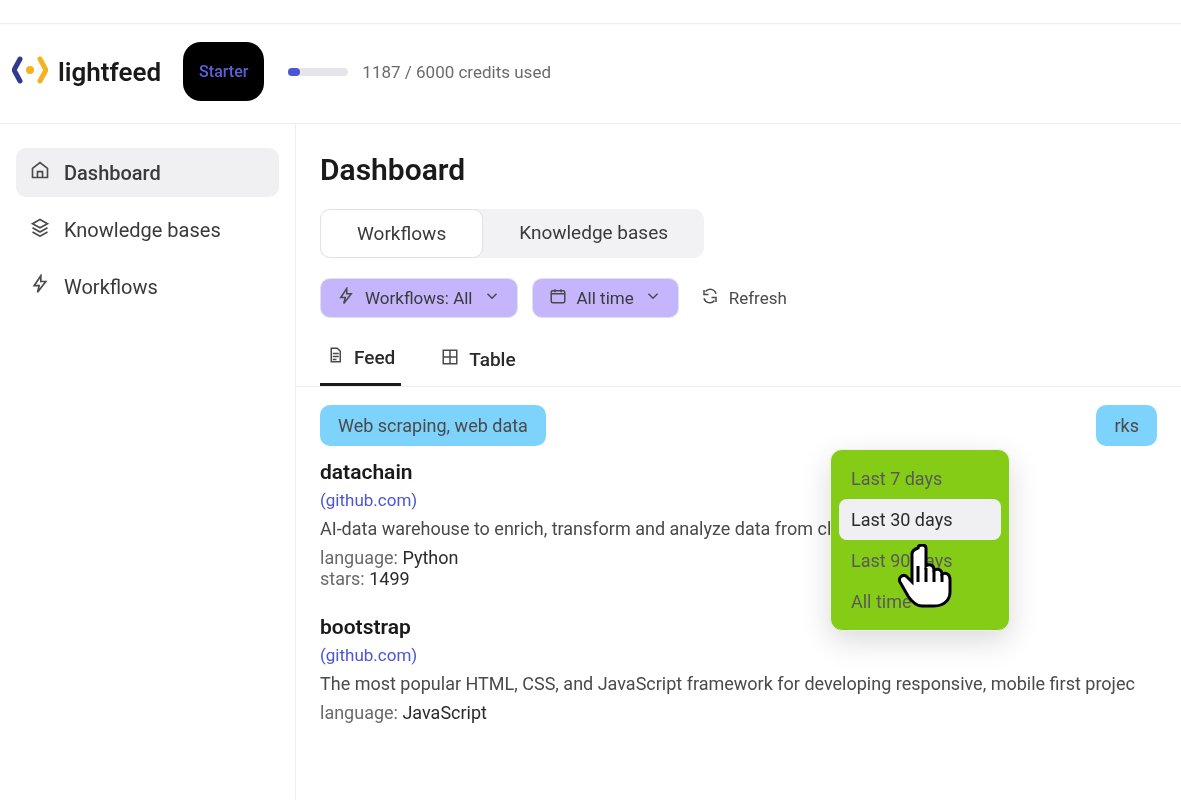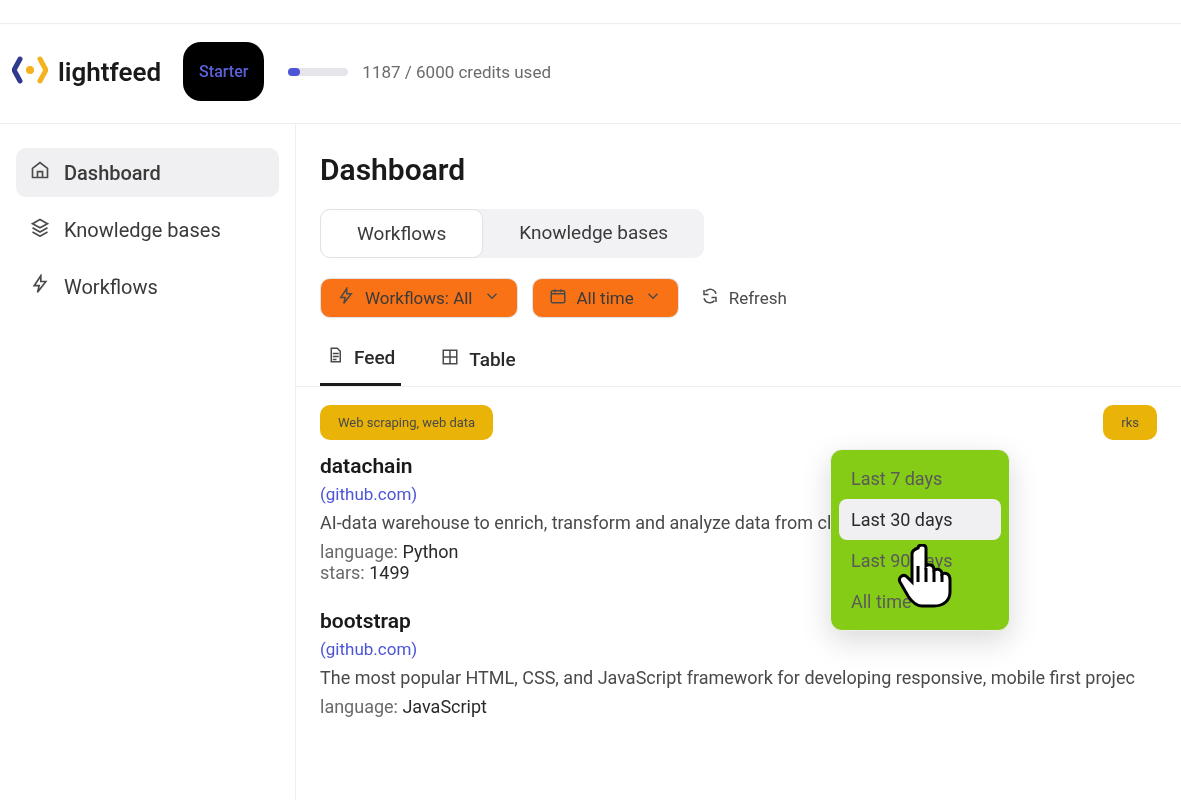--- a/index.html
+++ b/index.html
@@ -17,28 +17,28 @@
     .sidebar { width: 296px; border-right: 1px solid #eee; padding: 24px 16px; }
     .side-item { display: flex; align-items: center; gap: 14px; font-size: 20px; color: #3a3a3a; padding: 12px 14px; border-radius: 10px; cursor: pointer; margin-bottom: 8px; }
     .side-item.active { background: #f0f0f2; font-weight: 500; }
     .side-head { color: #3b82f6; font-size: 15px; letter-spacing: 0.5px; margin-top: 490px; margin-bottom: 8px; padding-left: 6px; }
     .content { flex: 1; padding: 28px 0 0 0; position: relative; overflow: hidden; }
     .page-title { font-size: 30px; font-weight: 600; padding-left: 24px; margin-bottom: 22px; }
     .seg-tabs { display: inline-flex; background: #f2f2f4; border-radius: 10px; margin-left: 24px; margin-bottom: 20px; }
     .seg-tab { padding: 12px 36px; font-size: 19px; color: #3a3a3a; cursor: pointer; border-radius: 10px; }
     .seg-tab.active { background: #fff; border: 1px solid #e2e2e6; }
     .filters { display: flex; align-items: center; gap: 14px; padding-left: 24px; margin-bottom: 18px; }
-    .pill { display: inline-flex; align-items: center; gap: 10px; border: 1px solid #e2e2e6; border-radius: 10px; padding: 8px 16px; font-size: 17px; color: #3a3a3a; background: #f97316; cursor: pointer; }
+    .pill { display: inline-flex; align-items: center; gap: 10px; border: 1px solid #e2e2e6; border-radius: 10px; padding: 8px 16px; font-size: 17px; color: #3a3a3a; background: #c4b5fd; cursor: pointer; }
     .pill .chev { color: #7a7a7a; }
     .refresh { display: inline-flex; align-items: center; gap: 10px; color: #4a4a4a; font-size: 17px; cursor: pointer; margin-left: 8px; }
     .sub-tabs { display: flex; gap: 34px; padding-left: 24px; border-bottom: 1px solid #eee; }
     .sub-tab { display: flex; align-items: center; gap: 10px; font-size: 19px; color: #2a2a2a; padding: 10px 6px 14px 6px; cursor: pointer; font-weight: 500; text-align: center; }
     .sub-tab.active { border-bottom: 3px solid #1a1a1a; }
     .tag-row { padding: 18px 24px 0 24px; }
-    .tag { display: inline-block; background: #eab308; border-radius: 10px; padding: 10px 18px; color: #4a4a4a; font-size: 13px; }
+    .tag { display: inline-block; background: #7dd3fc; border-radius: 10px; padding: 10px 18px; color: #4a4a4a; font-size: 18px; }
     .tag.right { float: right; }
     .feed { padding: 14px 24px 0 24px; }
     .feed-item { margin-bottom: 26px; }
     .feed-title { font-size: 21px; font-weight: 600; margin-bottom: 6px; }
     .feed-src { color: #4b55d6; font-size: 17px; margin-bottom: 8px; }
     .feed-desc { color: #4a4a4a; font-size: 18px; margin-bottom: 8px; }
     .feed-meta { color: #6a6a6a; font-size: 18px; }
     .feed-meta .val { color: #2a2a2a; }
     .dropdown { position: absolute; top: 325px; left: 534px; width: 180px; background: #84cc16; border: 1px solid #eee; border-radius: 12px; box-shadow: 0 10px 30px rgba(0,0,0,0.15); padding: 8px; z-index: 10; }
     .dd-item { padding: 10px 12px; border-radius: 8px; color: #5a5a5a; font-size: 18px; cursor: pointer; }

